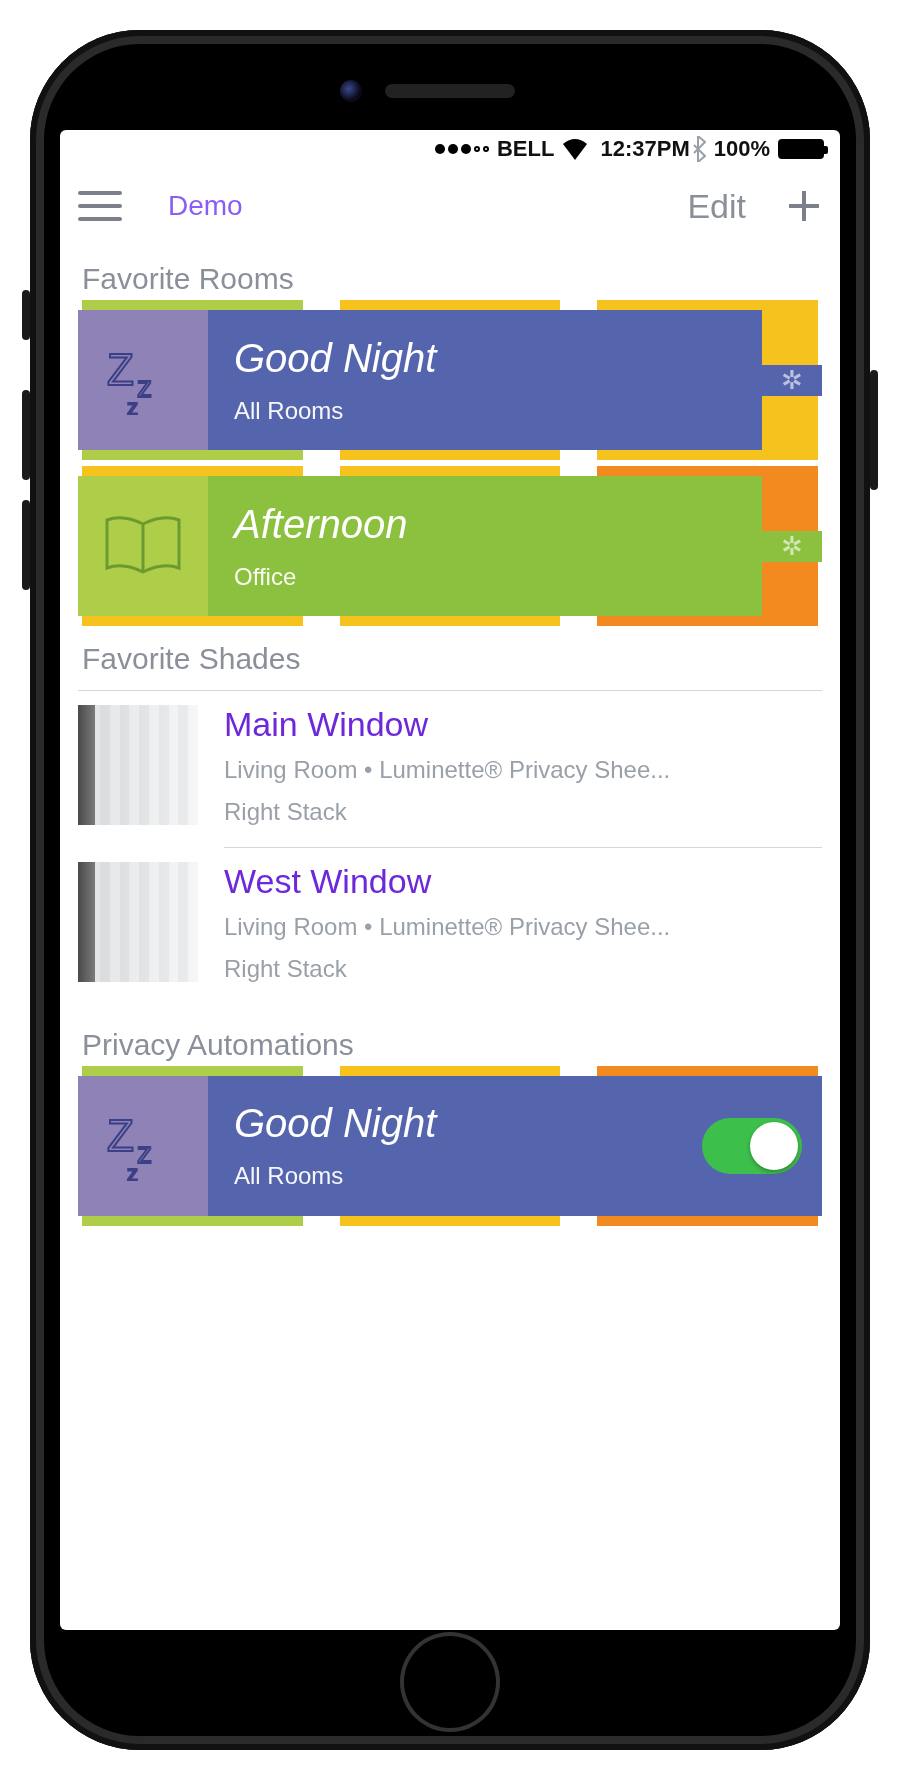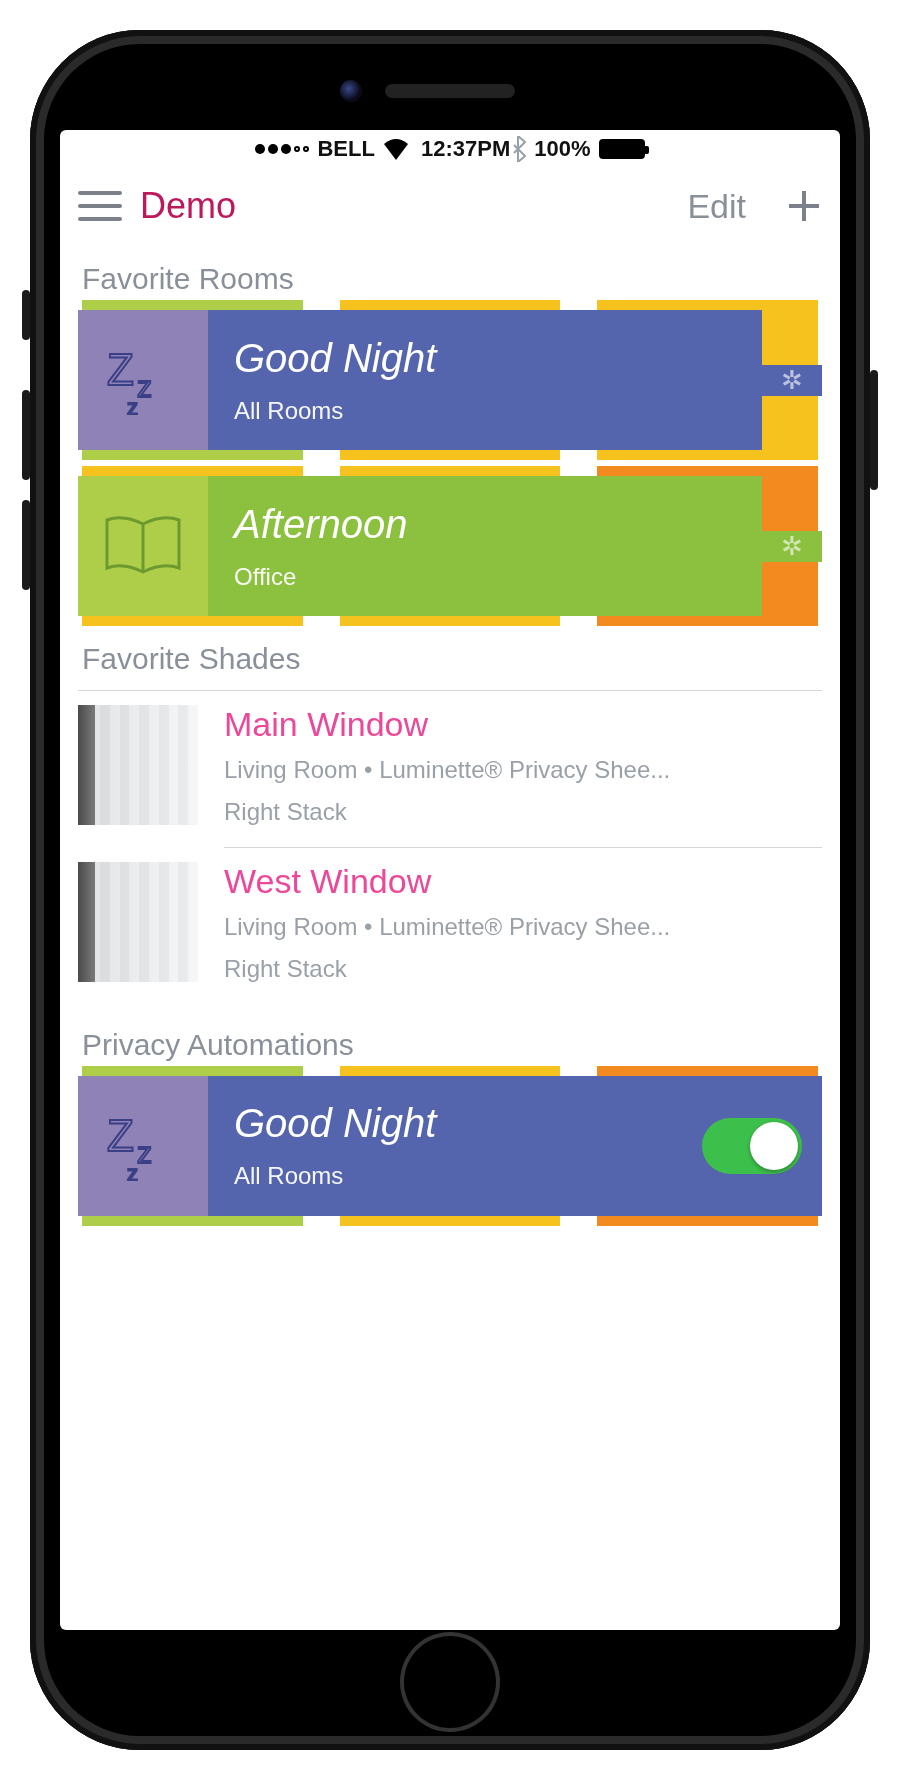--- a/index.html
+++ b/index.html
@@ -58,21 +58,21 @@
     overflow: hidden;
     position: relative;
     display: flex;
     flex-direction: column;
   }
   
   .statusbar {
     height: 38px;
     display: flex;
     align-items: center;
-    justify-content: center;
+    justify-content: flex-end;
     padding: 0 16px;
     font-size: 22px;
     font-weight: 600;
     color: #111;
   }
   .sb-left, .sb-right { display: flex; align-items: center; gap: 8px; }
   .sb-signal { display: flex; gap: 3px; align-items: center; }
   .sb-dot { width: 10px; height: 10px; border-radius: 50%; background: #000; }
   .sb-dot.empty { background: none; border: 2px solid #000; width: 6px; height: 6px; }
   .sb-center { font-weight: 700; margin-left: 12px; }
@@ -86,21 +86,21 @@
   
   .navbar {
     height: 76px;
     display: flex;
     align-items: center;
     padding: 0 18px;
     gap: 18px;
   }
   .hamburger { width: 44px; height: 30px; display:flex; flex-direction:column; justify-content:space-between; cursor:pointer;}
   .hamburger span { height: 4px; background: #7b808a; border-radius: 2px; }
-  .nav-title { font-size: 36px; color: #be185d; font-weight: 400; }
+  .nav-title { font-size: 28px; color: #8b5cf6; font-weight: 400; margin-left: 28px; }
   .nav-spacer { flex: 1; }
   .nav-edit { font-size: 34px; color: #8a9099; margin-right: 22px; cursor:pointer;}
   .nav-plus { width: 36px; height: 36px; position: relative; cursor:pointer;}
   .nav-plus::before, .nav-plus::after {
     content:""; position:absolute; background:#7b808a; top:50%; left:50%; transform:translate(-50%,-50%);
   }
   .nav-plus::before { width: 30px; height: 4px; }
   .nav-plus::after  { width: 4px; height: 30px; }
 
   .content { flex:1; overflow:hidden; padding: 14px 18px 0 18px; }
@@ -146,21 +146,21 @@
   }
   .shade-thumb {
     width: 120px; height: 120px; flex-shrink:0;
     background: linear-gradient(90deg, #4a4a4a 0%, #7a7a7a 14%, #e2e4e6 14%, #f5f6f7 100%);
     position: relative;
   }
   .shade-thumb::after{
     content:""; position:absolute; inset: 0 0 0 18%;
     background: repeating-linear-gradient(90deg, rgba(0,0,0,.04) 0 10%, rgba(255,255,255,.06) 10% 20%);
   }
-  .shade-info .s-name { font-size: 34px; color:#ec4899; }
+  .shade-info .s-name { font-size: 34px; color:#6d28d9; }
   .shade-info .s-sub  { font-size: 24px; color:#9aa0a8; line-height:1.35; margin-top:10px;}
 
   
   .tabbar {
     height: 86px; background:#f2f1ef;
     display:flex; align-items:center; justify-content:space-around;
     border-top: 1px solid #e2e1de;
     position: relative;
   }
   .tabbar .tab { font-size: 24px; color:#8a9099; letter-spacing:.5px; cursor:pointer; }

